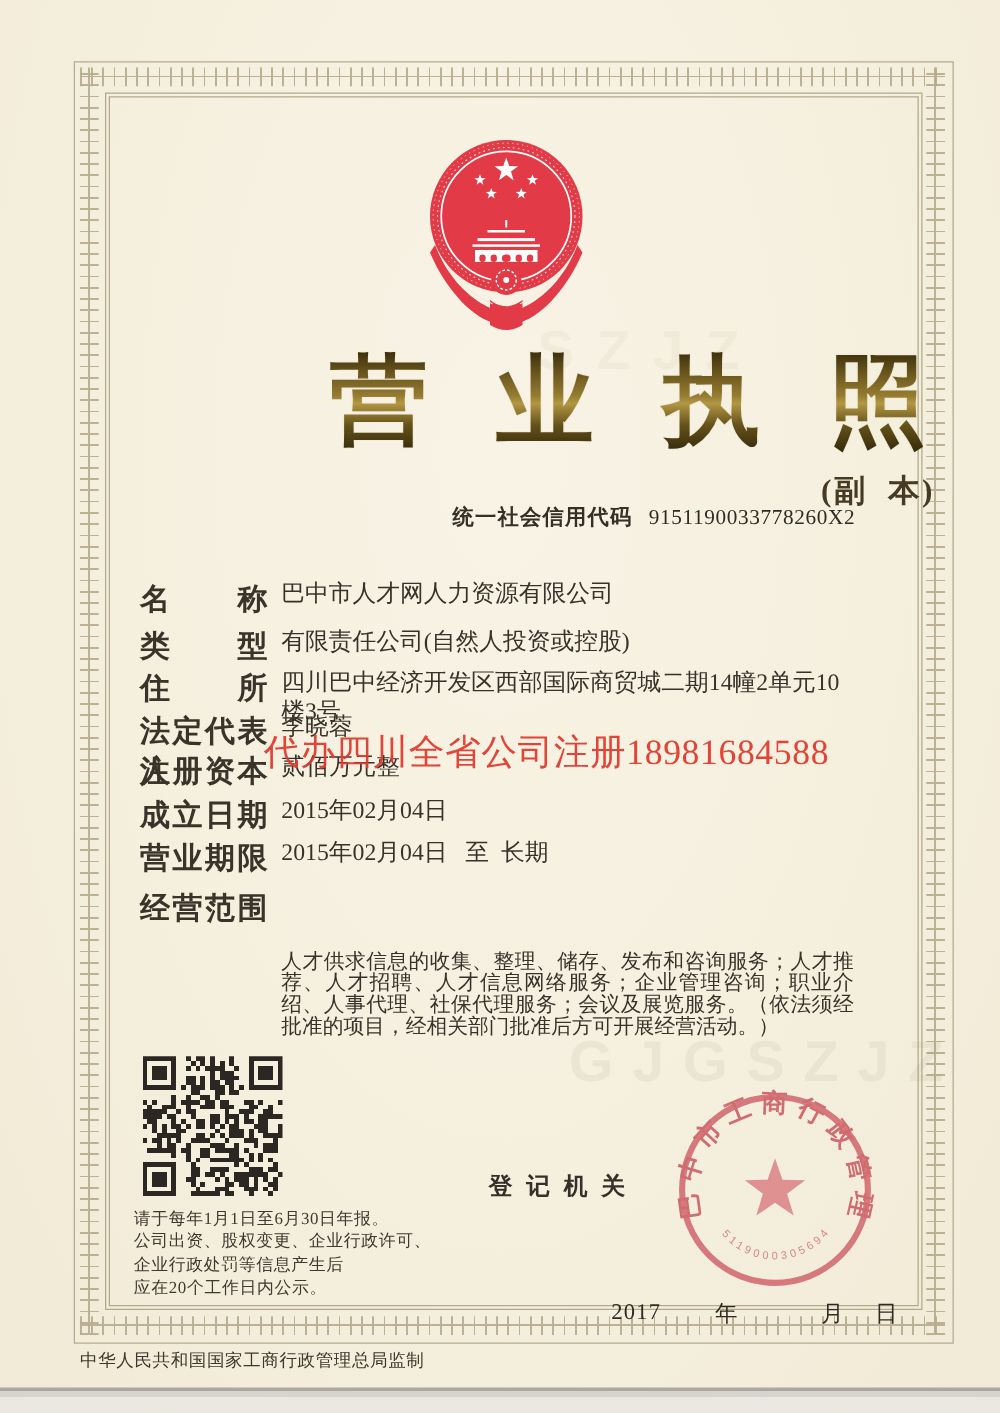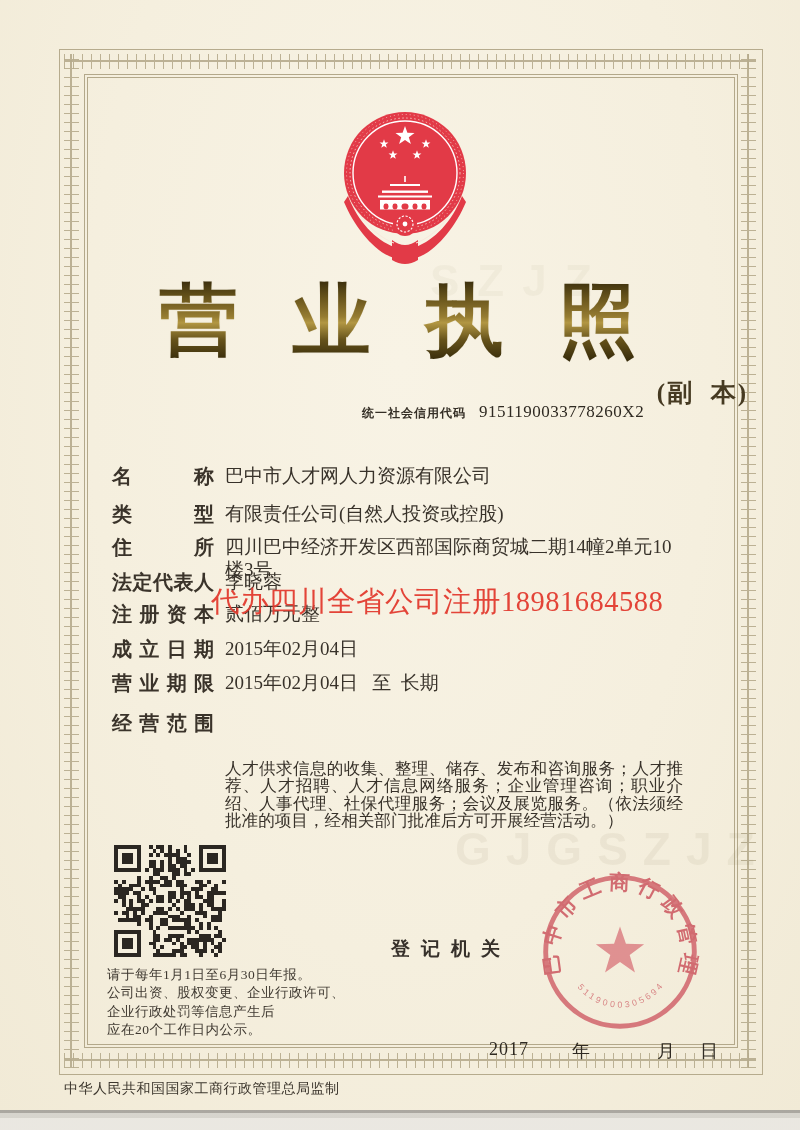--- a/index.html
+++ b/index.html
@@ -21,35 +21,35 @@
      background:
        repeating-linear-gradient(0deg,#b6ab8d 0 1.4px,rgba(0,0,0,0) 1.4px 9px),
        linear-gradient(90deg,rgba(0,0,0,0) 0 6.5px,#b6ab8d 6.5px 7.8px,rgba(0,0,0,0) 7.8px);}
   .m-left{left:0;} .m-right{right:0;}
   .frame-inner{position:absolute;left:84px;top:74px;width:652px;height:972px;
                border:1px solid #b3a88a;}
   .frame-inner::after{content:"";position:absolute;left:2px;top:2px;right:2px;bottom:2px;
                border:1px solid #b3a88a;}
   
   .emblem{position:absolute;left:339px;top:110px;width:132px;height:158px;}
-  .doc-title{position:absolute;left:0;top:278px;width:796px;text-align:center;
+  .doc-title{position:absolute;left:0;top:278px;width:796px;text-align:right;
       font-family:"Liberation Sans","DejaVu Sans",sans-serif;font-weight:bold;
       font-size:78px;letter-spacing:55px;text-indent:55px;line-height:1.1;
       background:linear-gradient(180deg,#33280c 0%,#6d591f 22%,#a68a3a 45%,#c7a94e 52%,#6d591f 72%,#2e2409 100%);
       -webkit-background-clip:text;background-clip:text;color:transparent;
       text-shadow:0 0 1px rgba(60,45,10,.15);}
   .doc-subtitle{position:absolute;left:0;top:376px;width:748px;text-align:right;
       font-size:25px;font-weight:bold;color:#463a22;white-space:pre;letter-spacing:2px;}
   .credit-line{position:absolute;left:362px;top:402px;display:flex;align-items:baseline;gap:13px;}
-  .credit-label{font-size:12px;font-weight:bold;color:#352f26;letter-spacing:1px;}
+  .credit-label{font-size:17px;font-weight:bold;color:#352f26;letter-spacing:1px;}
   .credit-value{font-size:17px;color:#2f2a22;letter-spacing:.5px;}
   
   .row{position:absolute;left:112px;width:575px;}
   .f-label{display:inline-block;width:102px;font-family:"Liberation Sans","DejaVu Sans",sans-serif;
-      font-size:20px;font-weight:600;color:#3a332a;
+      font-size:24px;font-weight:600;color:#3a332a;
       text-align:justify;text-align-last:justify;}
   .f-value{position:absolute;left:113px;top:1px;width:460px;font-size:19px;color:#38322a;
       line-height:23px;white-space:pre-wrap;}
   .f-value.scope{font-size:16.6px;line-height:17.3px;width:458px;text-align:justify;top:2px;margin-top:48px;}
   
   .promo{position:absolute;left:211px;top:583px;z-index:6;
       font-family:Liberation Serif, serif;
       font-size:28.5px;font-weight:500;color:#e23a2e;letter-spacing:.5px;opacity:.94;}
   
   .qr{position:absolute;left:114px;top:845px;width:112px;height:112px;}

